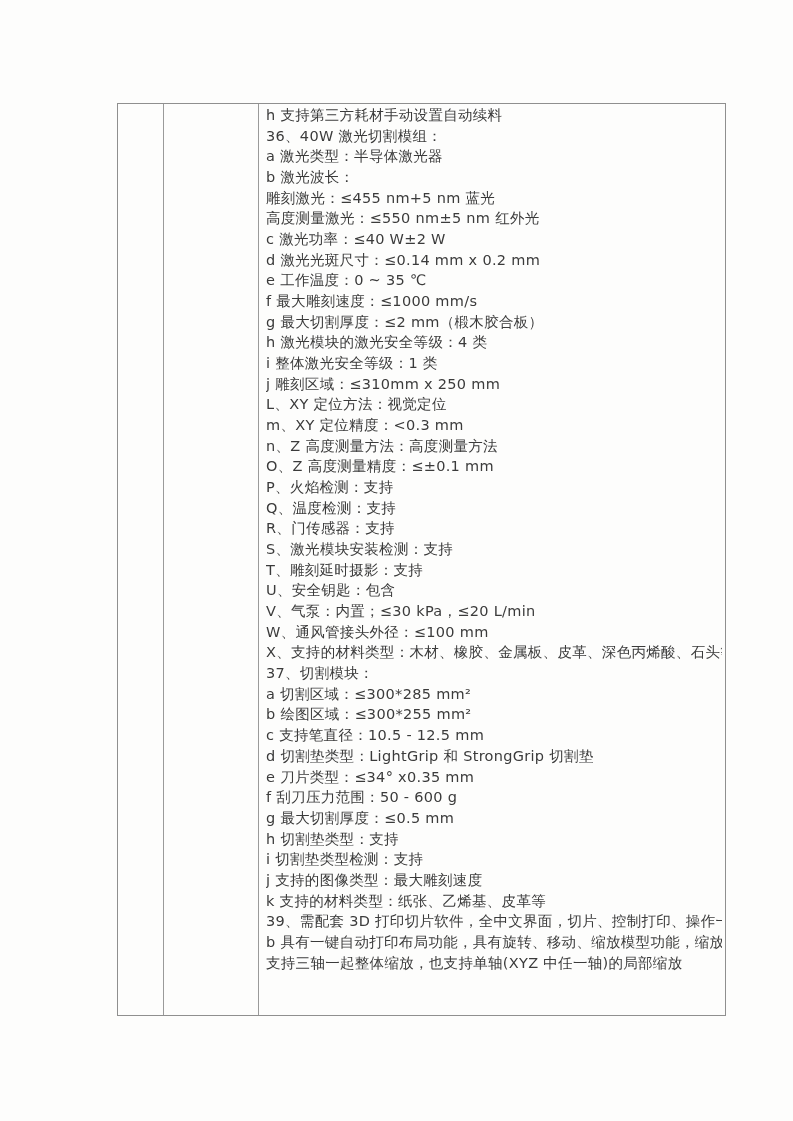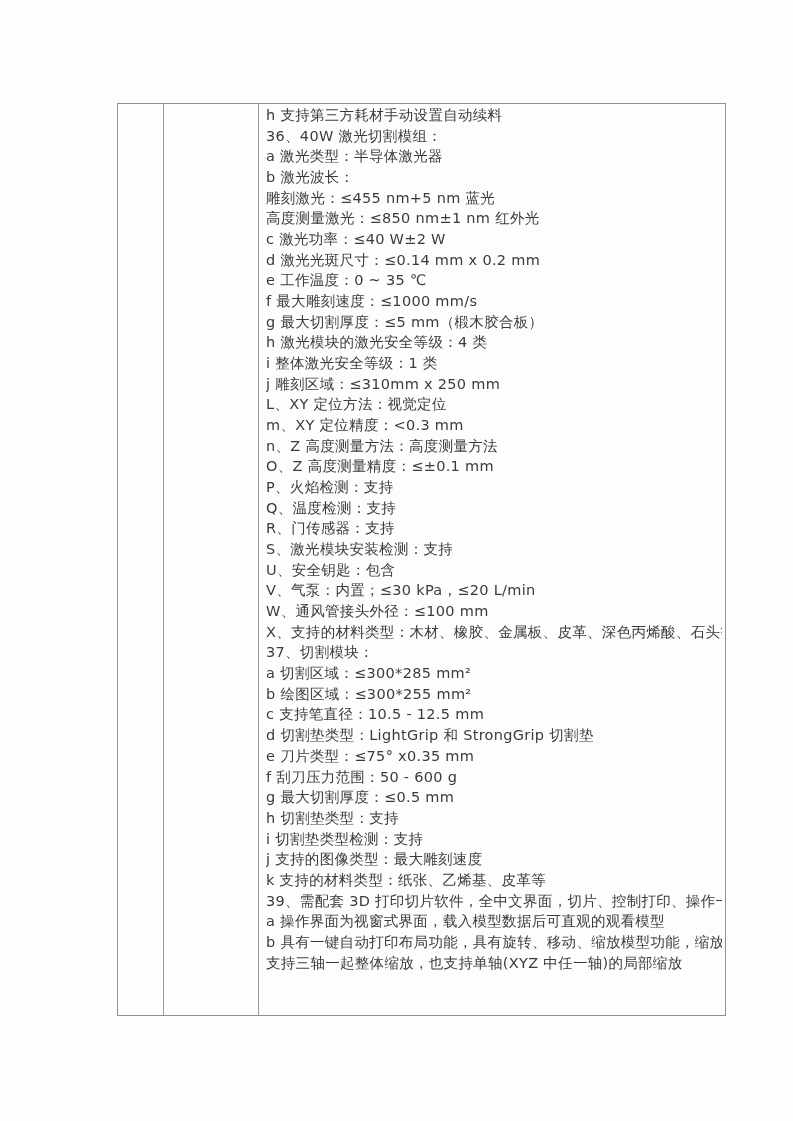--- a/index.html
+++ b/index.html
@@ -58,52 +58,52 @@
   <div class="spec-table">
     <div class="col-index"></div>
     <div class="col-item"></div>
     <div class="col-specs">
 
     <div class="spec-line">h 支持第三方耗材手动设置自动续料</div>
         <div class="spec-line">36、40W 激光切割模组：</div>
         <div class="spec-line">a 激光类型：半导体激光器</div>
         <div class="spec-line">b 激光波长：</div>
         <div class="spec-line">雕刻激光：≤455 nm+5 nm 蓝光</div>
-        <div class="spec-line">高度测量激光：≤850 nm±1 nm 红外光</div>
+        <div class="spec-line">高度测量激光：≤550 nm±5 nm 红外光</div>
         <div class="spec-line">c 激光功率：≤40 W±2 W</div>
         <div class="spec-line">d 激光光斑尺寸：≤0.14 mm x 0.2 mm</div>
         <div class="spec-line">e 工作温度：0 ~ 35 ℃</div>
         <div class="spec-line">f 最大雕刻速度：≤1000 mm/s</div>
-        <div class="spec-line">g 最大切割厚度：≤5 mm（椴木胶合板）</div>
+        <div class="spec-line">g 最大切割厚度：≤2 mm（椴木胶合板）</div>
         <div class="spec-line">h 激光模块的激光安全等级：4 类</div>
         <div class="spec-line">i 整体激光安全等级：1 类</div>
         <div class="spec-line">j 雕刻区域：≤310mm x 250 mm</div>
         <div class="spec-line">L、XY 定位方法：视觉定位</div>
         <div class="spec-line">m、XY 定位精度：&lt;0.3 mm</div>
         <div class="spec-line">n、Z 高度测量方法：高度测量方法</div>
         <div class="spec-line">O、Z 高度测量精度：≤±0.1 mm</div>
         <div class="spec-line">P、火焰检测：支持</div>
         <div class="spec-line">Q、温度检测：支持</div>
         <div class="spec-line">R、门传感器：支持</div>
         <div class="spec-line">S、激光模块安装检测：支持</div>
+        <div class="spec-line">T、雕刻延时摄影：支持</div>
         <div class="spec-line">U、安全钥匙：包含</div>
         <div class="spec-line">V、气泵：内置；≤30 kPa，≤20 L/min</div>
         <div class="spec-line">W、通风管接头外径：≤100 mm</div>
         <div class="spec-line">X、支持的材料类型：木材、橡胶、金属板、皮革、深色丙烯酸、石头等</div>
         <div class="spec-line">37、切割模块：</div>
         <div class="spec-line">a 切割区域：≤300*285 mm²</div>
         <div class="spec-line">b 绘图区域：≤300*255 mm²</div>
         <div class="spec-line">c 支持笔直径：10.5 - 12.5 mm</div>
         <div class="spec-line">d 切割垫类型：LightGrip 和 StrongGrip 切割垫</div>
-        <div class="spec-line">e 刀片类型：≤75° x0.35 mm</div>
+        <div class="spec-line">e 刀片类型：≤34° x0.35 mm</div>
         <div class="spec-line">f 刮刀压力范围：50 - 600 g</div>
         <div class="spec-line">g 最大切割厚度：≤0.5 mm</div>
         <div class="spec-line">h 切割垫类型：支持</div>
         <div class="spec-line">i 切割垫类型检测：支持</div>
         <div class="spec-line">j 支持的图像类型：最大雕刻速度</div>
         <div class="spec-line">k 支持的材料类型：纸张、乙烯基、皮革等</div>
         <div class="spec-line">39、需配套 3D 打印切片软件，全中文界面，切片、控制打印、操作一体。</div>
-        <div class="spec-line">a 操作界面为视窗式界面，载入模型数据后可直观的观看模型</div>
         <div class="spec-line">b 具有一键自动打印布局功能，具有旋转、移动、缩放模型功能，缩放功能</div>
         <div class="spec-line">支持三轴一起整体缩放，也支持单轴(XYZ 中任一轴)的局部缩放</div>
       </div>
   </div>
 </div>
 
 </body></html>

